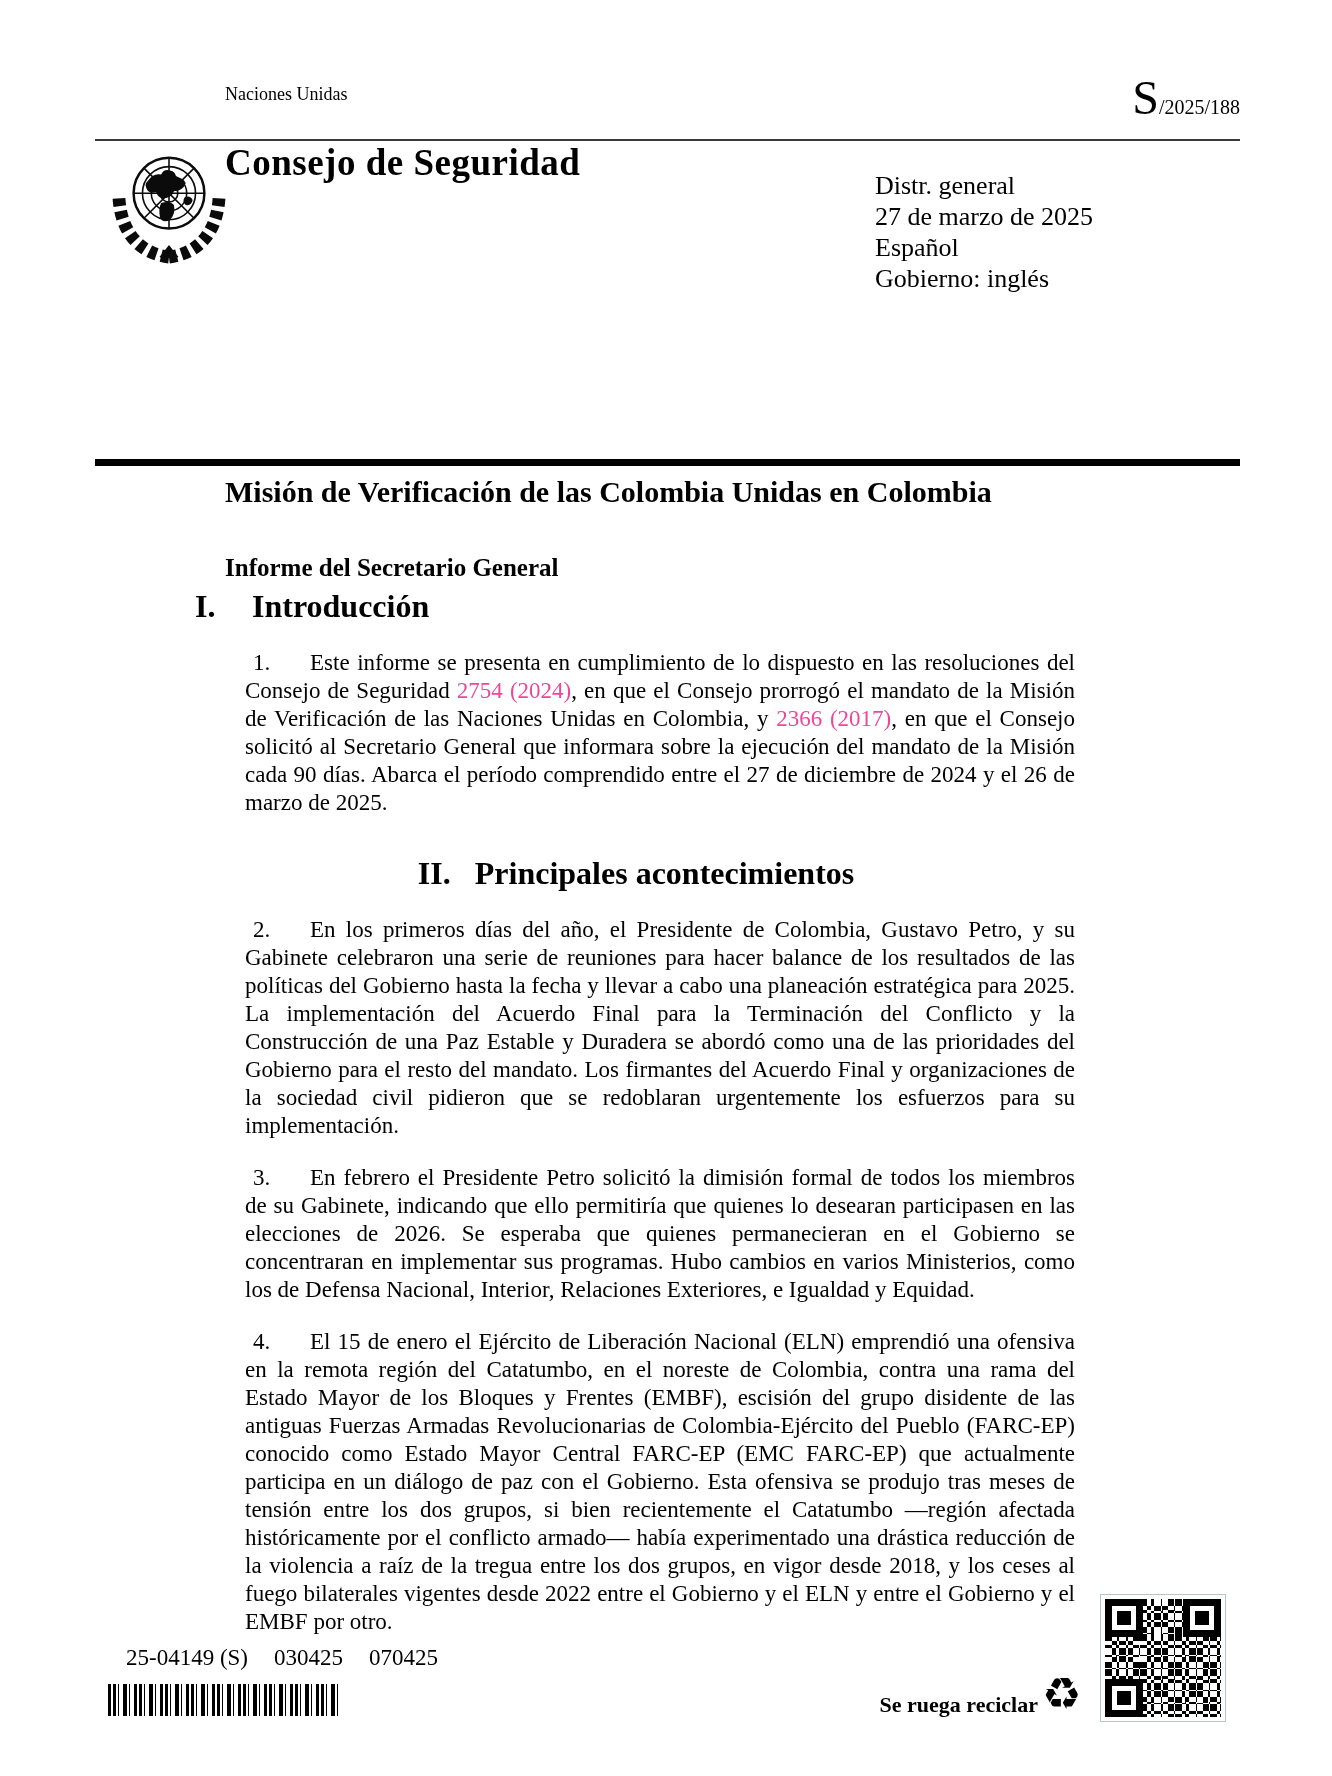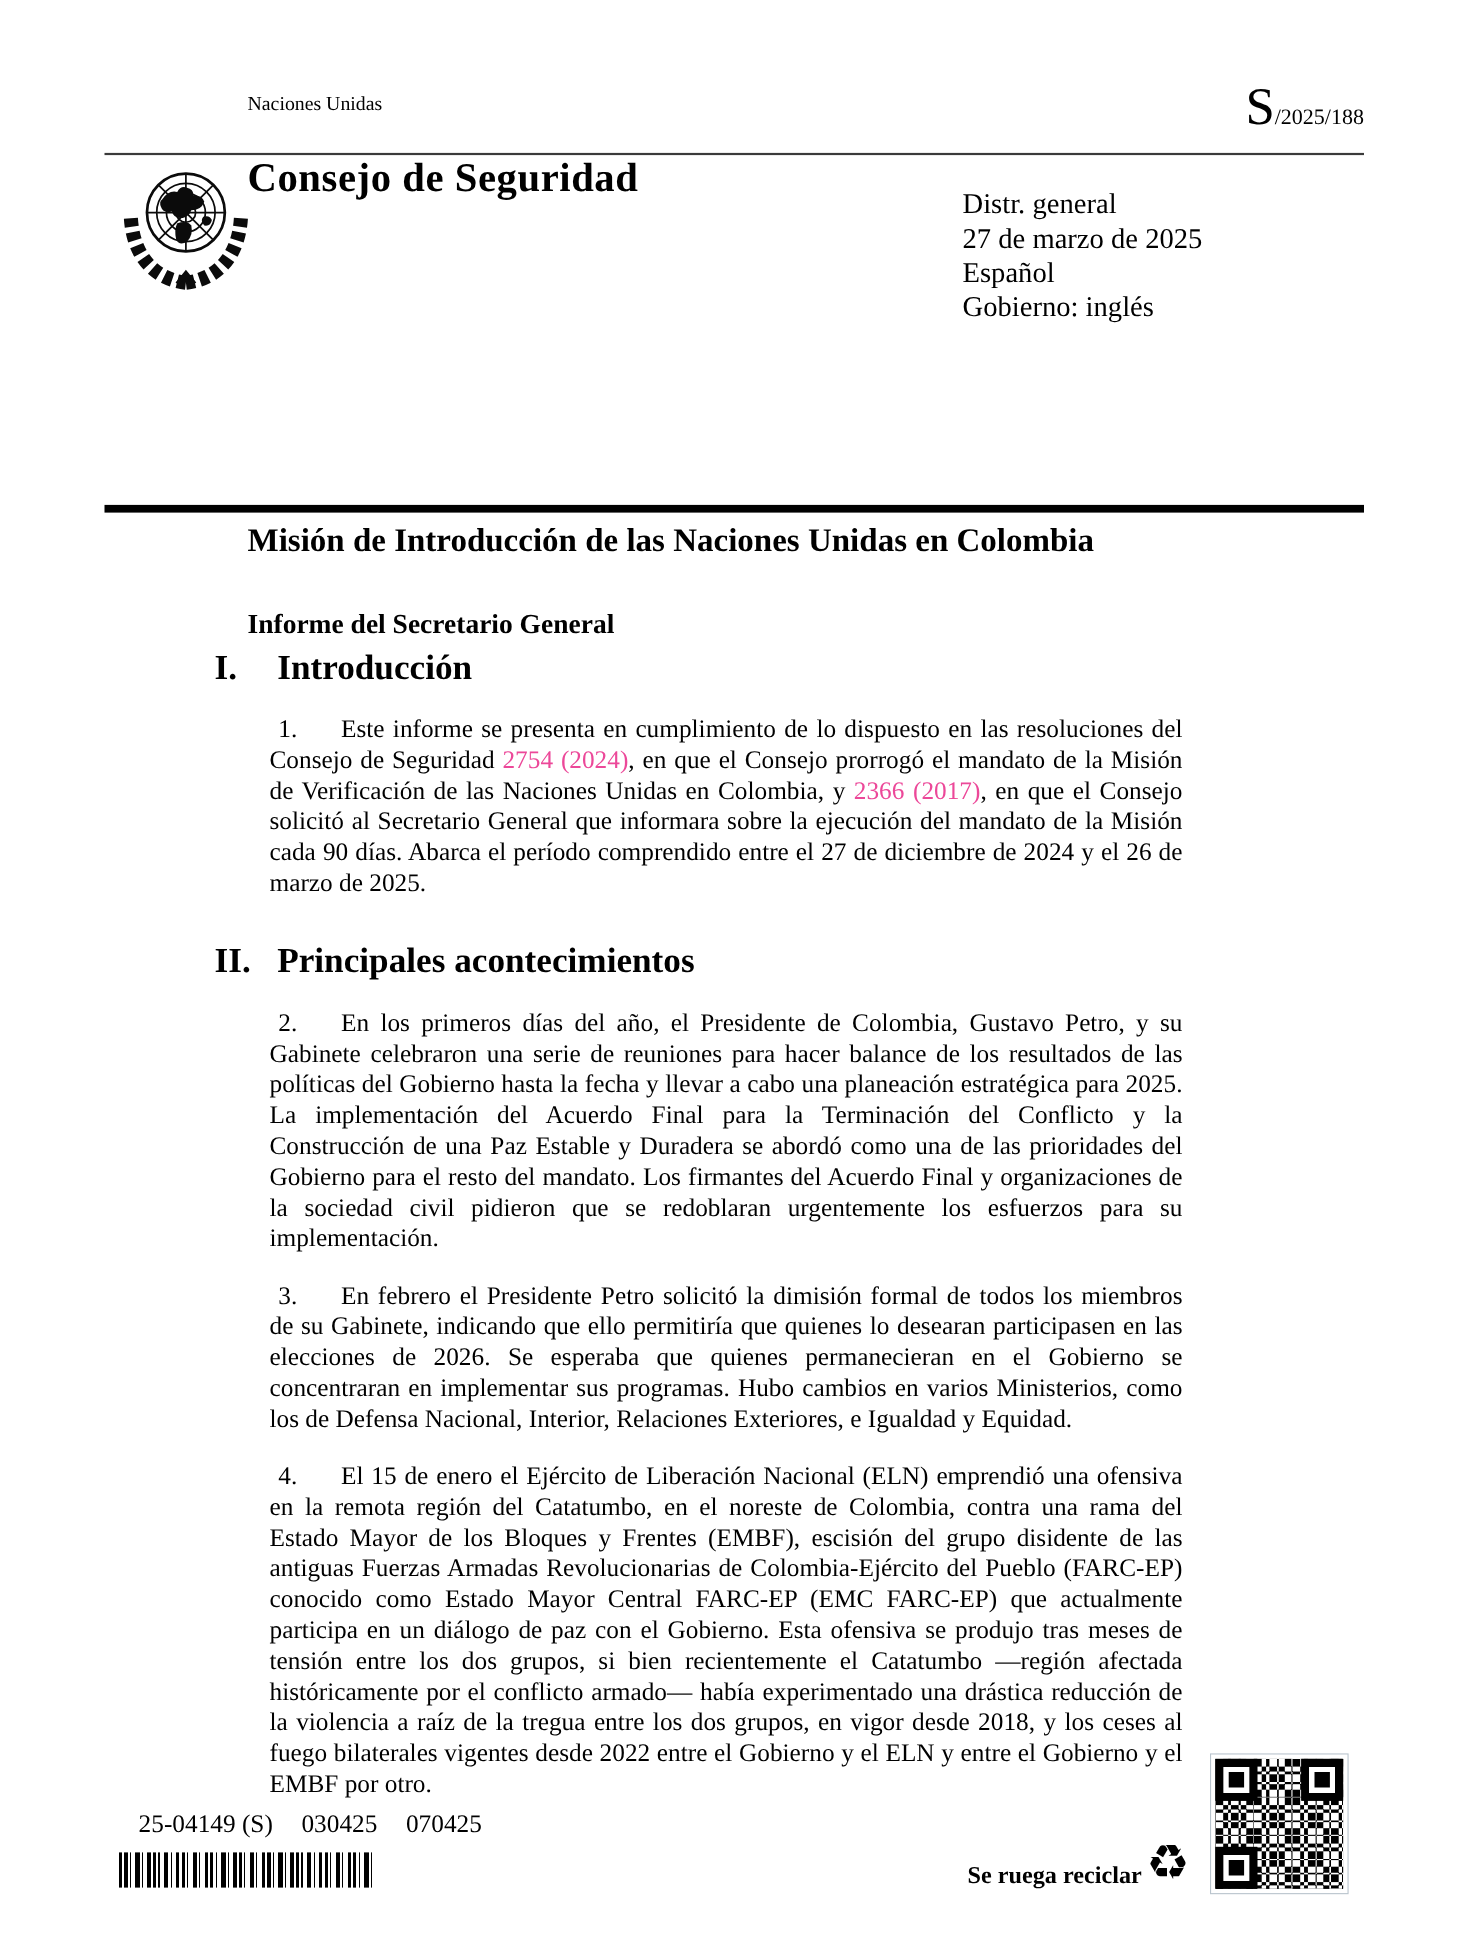--- a/index.html
+++ b/index.html
@@ -18,21 +18,21 @@
 
   
   .rule-thick{left:95px;top:459px;width:1145px;height:7px;background:#000;}
   .report-title{left:225px;top:475px;font-size:30px;font-weight:bold;}
   .report-subtitle{left:225px;top:554px;font-size:25px;font-weight:bold;}
 
   
   .doc-body{left:195px;top:588px;width:882px;}
   .sec-head{display:flex;font-size:32px;font-weight:bold;margin:0;}
   .sec-head .numeral{width:57px;flex:0 0 57px;}
-  .sec-head.second{margin-top:38px;}
+  .sec-head.second{margin-top:38px;justify-content:center;}
   .para{margin:24px 0 0 50px;width:830px;font-size:23px;line-height:28px;text-align:justify;text-indent:8px;}
   .pnum{display:inline-block;width:57px;text-indent:0;}
   .reslink{color:#ec4899;text-decoration:none;cursor:pointer;}
 
   
   .footer-id{left:126px;top:1645px;font-size:23px;white-space:nowrap;}
   .footer-id span{margin-right:26px;}
   .barcode{left:108px;top:1684px;width:233px;height:32px;
     background:repeating-linear-gradient(90deg,
       #000 0 3px,#fff 3px 5px,#000 5px 8px,#fff 8px 10px,#000 10px 11px,
@@ -82,21 +82,21 @@
   <div class="abs org-title">Consejo de Seguridad</div>
 
   <div class="abs distr-block">
     <div>Distr. general</div>
     <div>27 de marzo de 2025</div>
     <div>Español</div>
     <div>Gobierno: inglés</div>
   </div>
 
   <div class="abs rule-thick"></div>
-  <div class="abs report-title">Misión de Introducción de las Naciones Unidas en Colombia</div>
+  <div class="abs report-title">Misión de Verificación de las Colombia Unidas en Colombia</div>
   <div class="abs report-subtitle">Informe del Secretario General</div>
 
   <div class="abs doc-body">
 
     <h2 class="sec-head">
       <span class="numeral">I.</span>
       <span>Introducción</span>
     </h2>
 
     <p class="para">

